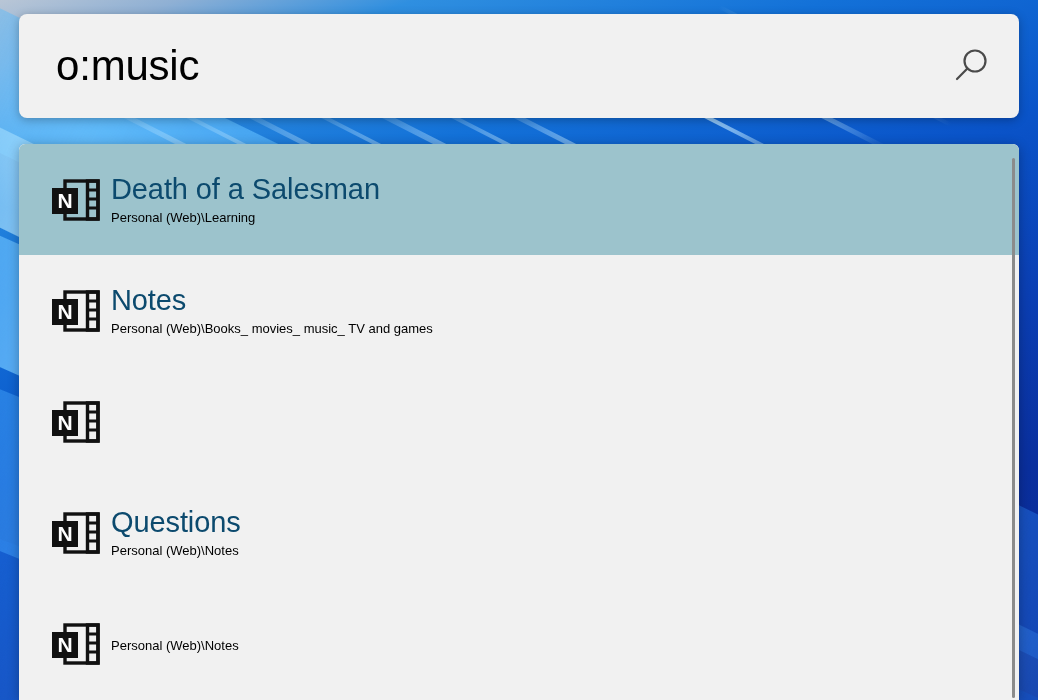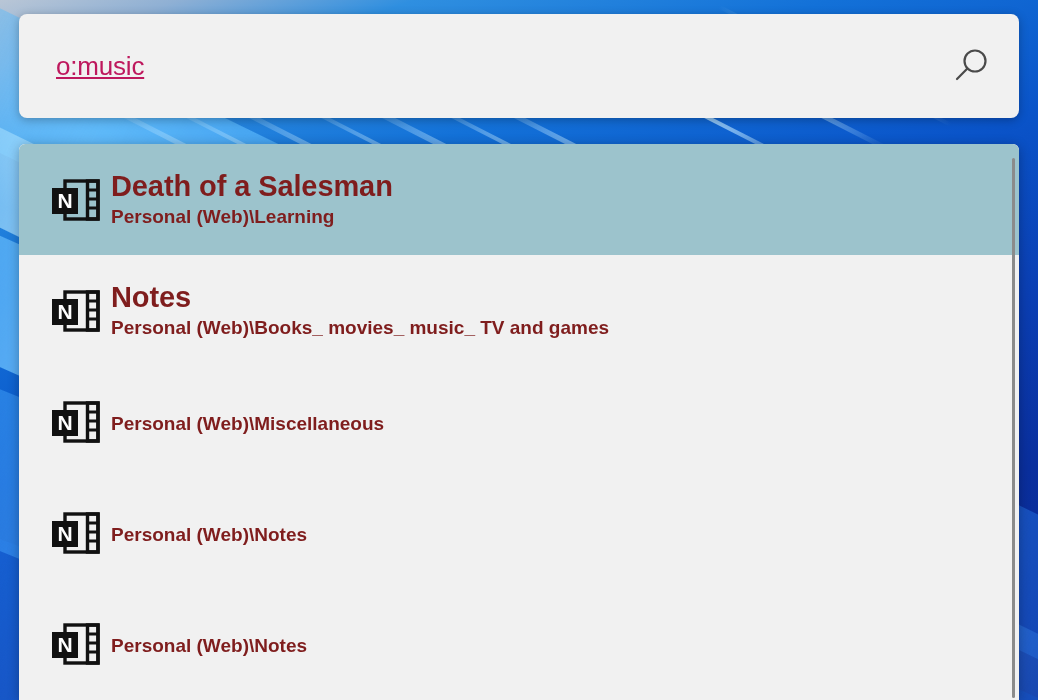--- a/index.html
+++ b/index.html
@@ -62,28 +62,27 @@
     position:absolute;
     left:19px; top:14px; width:1000px; height:104px;
     background:#f1f1f1;
     border-radius:8px;
     box-shadow:0 2px 10px rgba(0,0,0,.28);
     display:flex; align-items:center;
   }
   #search-input-text {
     flex:1 1 auto;
     padding-left:37px;
-    font-size:26px;
+    font-size:42px;
     font-weight:400;
-    color:#be185d;
+    color:#000000;
     letter-spacing:-0.2px;
     line-height:1;
     white-space:nowrap;
     overflow:hidden;
-    text-decoration:underline;
   }
   #search-icon-wrap {
     width:96px; height:104px;
     display:flex; align-items:center; justify-content:center;
     flex:0 0 auto;
   }
 
   
   #results-panel {
     position:absolute;
@@ -106,31 +105,31 @@
   .result-row.selected { background:#9cc3cc; }
   .result-row:first-child { border-radius:6px 6px 0 0; }
 
   .row-icon {
     width:72px; flex:0 0 auto;
     display:flex; align-items:center; justify-content:center;
   }
   .row-text { display:flex; flex-direction:column; justify-content:center; min-width:0; }
   .row-title {
     font-size:29px;
-    font-weight:700;
-    color:#7f1d1d;
+    font-weight:400;
+    color:#0c4a6e;
     line-height:1.08;
     letter-spacing:-0.1px;
     white-space:nowrap;
   }
   .row-sub {
     margin-top:5px;
-    font-size:19px;
-    font-weight:700;
-    color:#7f1d1d;
+    font-size:13px;
+    font-weight:400;
+    color:#000000;
     line-height:1.1;
     white-space:nowrap;
   }
 
   
   #scrollbar-track {
     position:absolute;
     right:3px; top:10px;
     width:5px; height:546px;
     background:transparent;
@@ -220,37 +219,37 @@
             <rect x="16" y="5" width="33" height="38" fill="none" stroke="#111" stroke-width="3.4"></rect>
             <rect x="38.5" y="5" width="10.5" height="38" fill="none" stroke="#111" stroke-width="3.4"></rect>
             <line x1="38.5" y1="14" x2="49" y2="14" stroke="#111" stroke-width="3"></line>
             <line x1="38.5" y1="23" x2="49" y2="23" stroke="#111" stroke-width="3"></line>
             <line x1="38.5" y1="32" x2="49" y2="32" stroke="#111" stroke-width="3"></line>
             <rect x="3" y="12" width="26" height="26" fill="#111"></rect>
             <text x="16" y="32" font-family="'Liberation Sans',sans-serif" font-size="21" font-weight="bold" fill="#fff" text-anchor="middle">N</text>
           </svg>
         </div>
         <div class="row-text">
-          <div class="row-sub">Personal (Web)\Miscellaneous</div>
-        </div>
-      </div>
-
-      <div class="result-row">
-        <div class="row-icon">
-          <svg width="52" height="48" viewBox="0 0 52 48" aria-hidden="true">
-            <rect x="16" y="5" width="33" height="38" fill="none" stroke="#111" stroke-width="3.4"></rect>
-            <rect x="38.5" y="5" width="10.5" height="38" fill="none" stroke="#111" stroke-width="3.4"></rect>
-            <line x1="38.5" y1="14" x2="49" y2="14" stroke="#111" stroke-width="3"></line>
-            <line x1="38.5" y1="23" x2="49" y2="23" stroke="#111" stroke-width="3"></line>
-            <line x1="38.5" y1="32" x2="49" y2="32" stroke="#111" stroke-width="3"></line>
-            <rect x="3" y="12" width="26" height="26" fill="#111"></rect>
-            <text x="16" y="32" font-family="'Liberation Sans',sans-serif" font-size="21" font-weight="bold" fill="#fff" text-anchor="middle">N</text>
-          </svg>
-        </div>
-        <div class="row-text">
+        </div>
+      </div>
+
+      <div class="result-row">
+        <div class="row-icon">
+          <svg width="52" height="48" viewBox="0 0 52 48" aria-hidden="true">
+            <rect x="16" y="5" width="33" height="38" fill="none" stroke="#111" stroke-width="3.4"></rect>
+            <rect x="38.5" y="5" width="10.5" height="38" fill="none" stroke="#111" stroke-width="3.4"></rect>
+            <line x1="38.5" y1="14" x2="49" y2="14" stroke="#111" stroke-width="3"></line>
+            <line x1="38.5" y1="23" x2="49" y2="23" stroke="#111" stroke-width="3"></line>
+            <line x1="38.5" y1="32" x2="49" y2="32" stroke="#111" stroke-width="3"></line>
+            <rect x="3" y="12" width="26" height="26" fill="#111"></rect>
+            <text x="16" y="32" font-family="'Liberation Sans',sans-serif" font-size="21" font-weight="bold" fill="#fff" text-anchor="middle">N</text>
+          </svg>
+        </div>
+        <div class="row-text">
+          <div class="row-title">Questions</div>
           <div class="row-sub">Personal (Web)\Notes</div>
         </div>
       </div>
 
       <div class="result-row">
         <div class="row-icon">
           <svg width="52" height="48" viewBox="0 0 52 48" aria-hidden="true">
             <rect x="16" y="5" width="33" height="38" fill="none" stroke="#111" stroke-width="3.4"></rect>
             <rect x="38.5" y="5" width="10.5" height="38" fill="none" stroke="#111" stroke-width="3.4"></rect>
             <line x1="38.5" y1="14" x2="49" y2="14" stroke="#111" stroke-width="3"></line>

